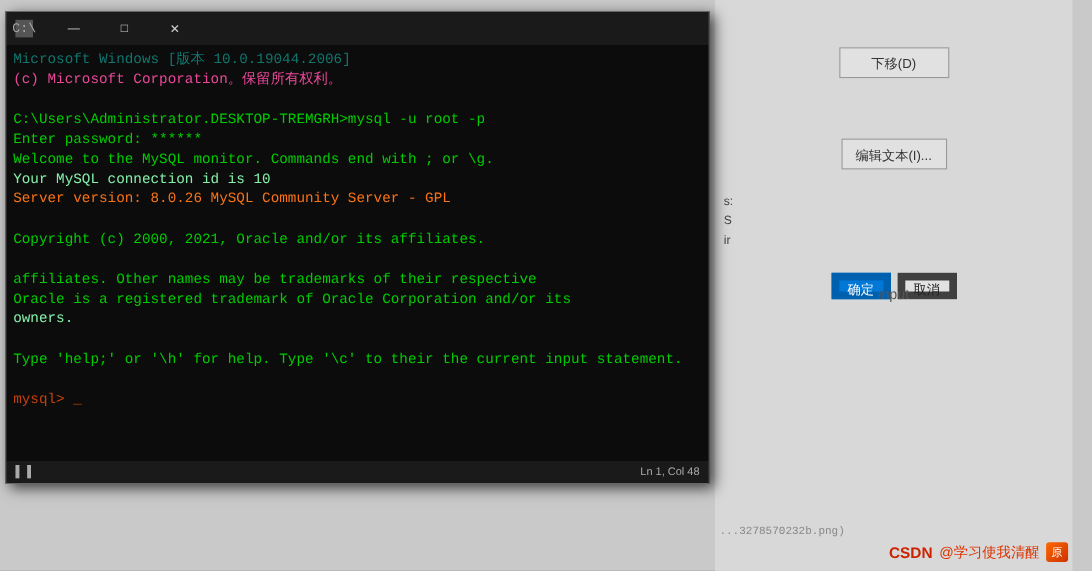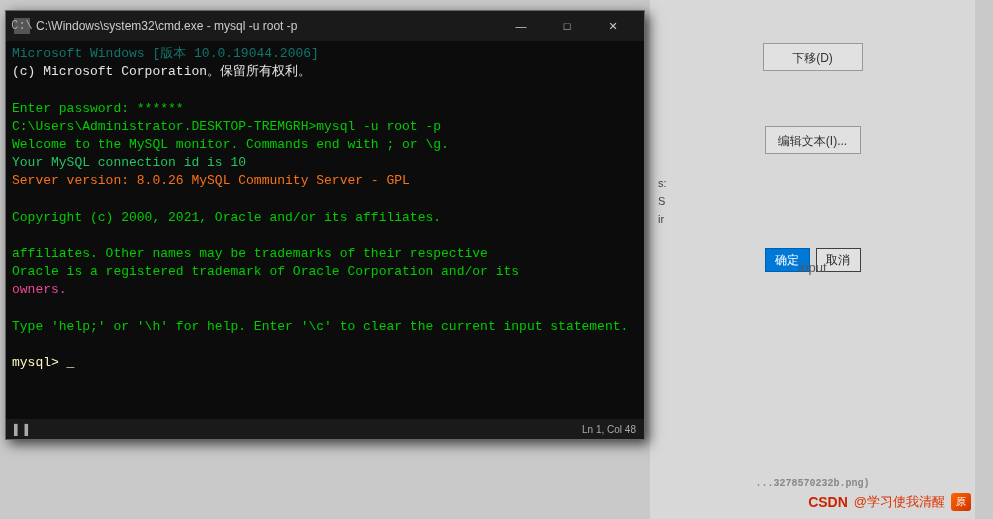--- a/index.html
+++ b/index.html
@@ -134,21 +134,21 @@
 
     .status-text {
       font-size: 10px;
       color: #aaa;
       font-family: 'Segoe UI', Arial, sans-serif;
     }
 
     .confirm-btn {
       min-width: 45px;
       height: 24px;
-      border: 1px solid #404040;
+      border: 7px solid #404040;
       background: #e1e1e1;
       font-size: 12px;
       color: #222;
       cursor: pointer;
       padding: 0 8px;
       font-family: 'Segoe UI', Arial, sans-serif;
     }
 
     .confirm-btn-ok {
       background: #0078d7;
@@ -258,61 +258,60 @@
 
   <div class="right-ui-cancel-area">
     <div class="right-ui-confirm-row">
       <button class="confirm-btn confirm-btn-ok">确定</button>
       <button class="confirm-btn">取消</button>
     </div>
   </div>
 
   <div style="position:absolute; top:260px; left:50%; transform:translateX(-50%); font-size:13px; color:#555; font-family:'Segoe UI',Arial,sans-serif;">input</div>
 
-  <div style="position:absolute; bottom:30px; left:0; right:0; font-size:10px; color:#888; text-align:center; font-family:'Courier New',monospace; padding:0 4px; overflow:hidden;font-weight:bold;">...3278570232b.png)</div>
+  <div style="position:absolute; bottom:30px; left:0; right:0; font-size:10px; color:#888; font-family:'Courier New',monospace; padding:0 4px; overflow:hidden;">...3278570232b.png)</div>
 </div>
 
 <div class="scroll-area">
   <div class="scroll-thumb"></div>
 </div>
 
 <div class="cmd-window">
 
   <div class="titlebar">
     <div class="titlebar-icon">
       <span style="color:#aaa; font-size:12px;">C:\</span>
     </div>
-    <div class="titlebar-title">C:\Windows\system32\cmd.exe - mysql  -u root -p</div>
     <div class="titlebar-controls">
       <div class="titlebar-btn minimize">—</div>
       <div class="titlebar-btn maximize">□</div>
       <div class="titlebar-btn close">✕</div>
     </div>
   </div>
 
   <div class="terminal-body">
     <div id="terminal-lines">
         <div style="color: #0f766e;">Microsoft Windows [版本 10.0.19044.2006]</div>
-        <div style="color: #e5e5e5;">(c) Microsoft Corporation。保留所有权利。</div>
-        <div style="color: rgb(204, 204, 204);">&nbsp;</div>
+        <div style="color: #ec4899;">(c) Microsoft Corporation。保留所有权利。</div>
+        <div style="color: rgb(204, 204, 204);">&nbsp;</div>
+        <div style="color: rgb(0, 204, 0);">C:\Users\Administrator.DESKTOP-TREMGRH&gt;mysql -u root -p</div>
         <div style="color: rgb(0, 204, 0);">Enter password: ******</div>
-        <div style="color: rgb(0, 204, 0);">C:\Users\Administrator.DESKTOP-TREMGRH&gt;mysql -u root -p</div>
         <div style="color: rgb(0, 204, 0);">Welcome to the MySQL monitor.  Commands end with ; or \g.</div>
-        <div style="color: #22c55e;">Your MySQL connection id is 10</div>
+        <div style="color: #86efac;">Your MySQL connection id is 10</div>
         <div style="color: #f97316;">Server version: 8.0.26 MySQL Community Server - GPL</div>
         <div style="color: rgb(204, 204, 204);">&nbsp;</div>
         <div style="color: rgb(0, 204, 0);">Copyright (c) 2000, 2021, Oracle and/or its affiliates.</div>
         <div style="color: rgb(204, 204, 204);">&nbsp;</div>
         <div style="color: rgb(0, 204, 0);">affiliates. Other names may be trademarks of their respective</div>
         <div style="color: rgb(0, 204, 0);">Oracle is a registered trademark of Oracle Corporation and/or its</div>
-        <div style="color: #ec4899;">owners.</div>
-        <div style="color: rgb(204, 204, 204);">&nbsp;</div>
-        <div style="color: rgb(0, 204, 0);">Type 'help;' or '\h' for help. Enter '\c' to clear the current input statement.</div>
-        <div style="color: rgb(204, 204, 204);">&nbsp;</div>
-        <div style="color: #fef9c3;">mysql&gt; _</div>
+        <div style="color: #86efac;">owners.</div>
+        <div style="color: rgb(204, 204, 204);">&nbsp;</div>
+        <div style="color: rgb(0, 204, 0);">Type 'help;' or '\h' for help. Type '\c' to their the current input statement.</div>
+        <div style="color: rgb(204, 204, 204);">&nbsp;</div>
+        <div style="color: #c2410c;">mysql&gt; _</div>
       </div>
   </div>
 
   <div class="terminal-statusbar">
     <span class="status-text">▌▐ &nbsp; &nbsp;</span>
     <span class="status-text" style="margin-left:auto;">Ln 1, Col 48</span>
   </div>
 </div>
 
 <div class="watermark-area">

